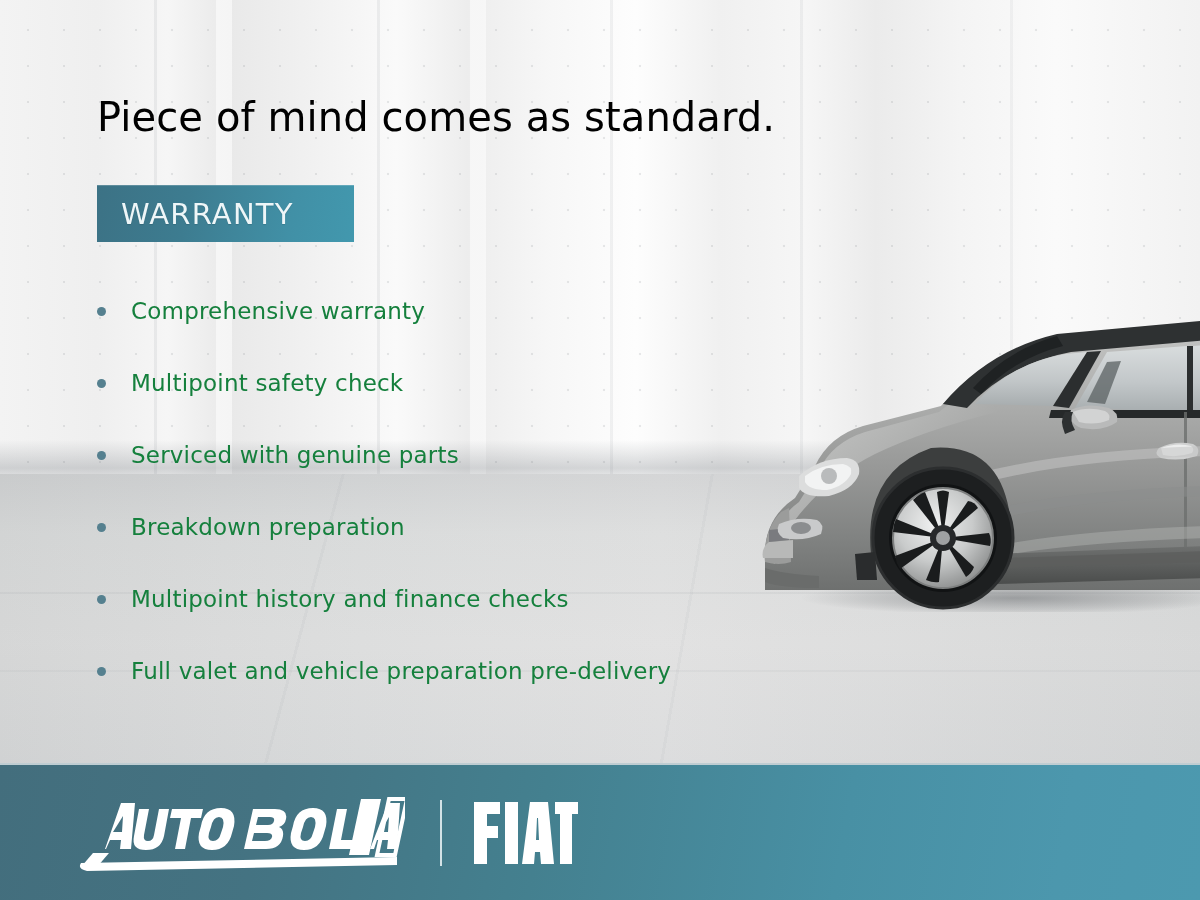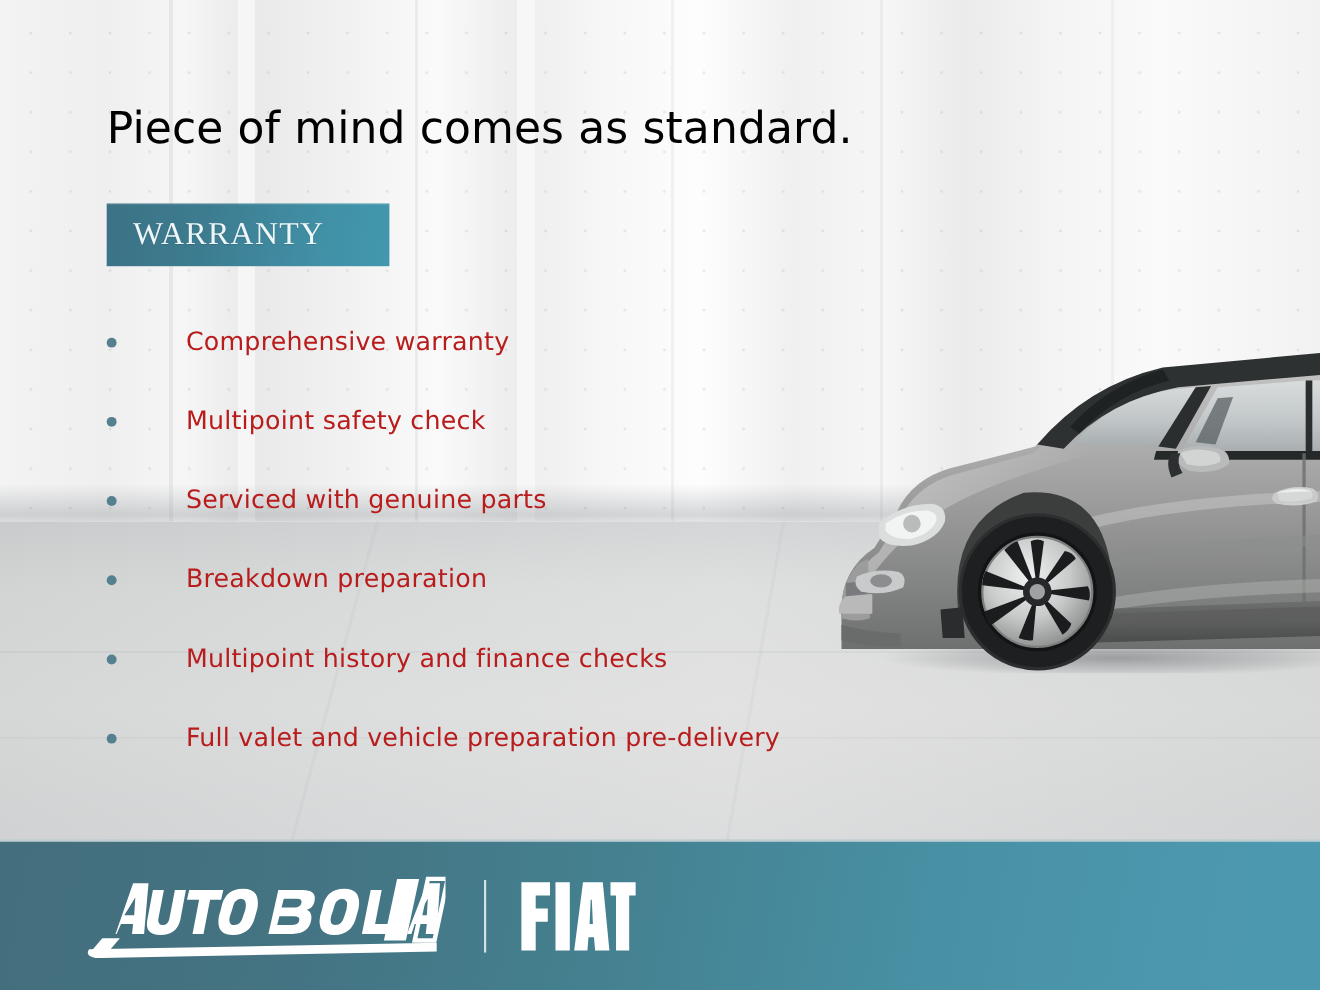--- a/index.html
+++ b/index.html
@@ -116,21 +116,20 @@
   .badge {
     position: absolute;
     left: 97px;
     top: 185px;
     width: 257px;
     height: 57px;
     background: linear-gradient(100deg, #3c7285 0%, #3d7c90 35%, #4190a6 75%, #4298ae 100%);
     box-shadow: inset 0 1px 0 rgba(255,255,255,.18);
     display: flex;
     align-items: center;
-    font-family: Liberation Serif, serif;
   }
   .badge-text {
     color: #eef6f8;
     font-size: 29px;
     letter-spacing: 1.2px;
     padding-left: 24px;
     text-shadow: 0 1px 1px rgba(0,0,0,.12);
   }
 
   .bullets {
@@ -147,24 +146,23 @@
   .bullet-dot {
     width: 9px;
     height: 9px;
     border-radius: 50%;
     background: #55808f;
     flex: 0 0 auto;
     margin-right: 25px;
   }
   .bullet-text {
     font-size: 23px;
-    color: #b91c1c;
+    color: #15803d;
     letter-spacing: .2px;
     white-space: nowrap;
-    margin-left: 38px;
   }
 
   
   .footer {
     position: absolute;
     left: 0; right: 0;
     top: 763px;
     height: 137px;
     background: linear-gradient(100deg, #436e7d 0%, #447382 22%, #44808f 45%, #4890a4 70%, #4c97ad 88%, #4c99af 100%);
     border-top: 2px solid #bfcdd2;

